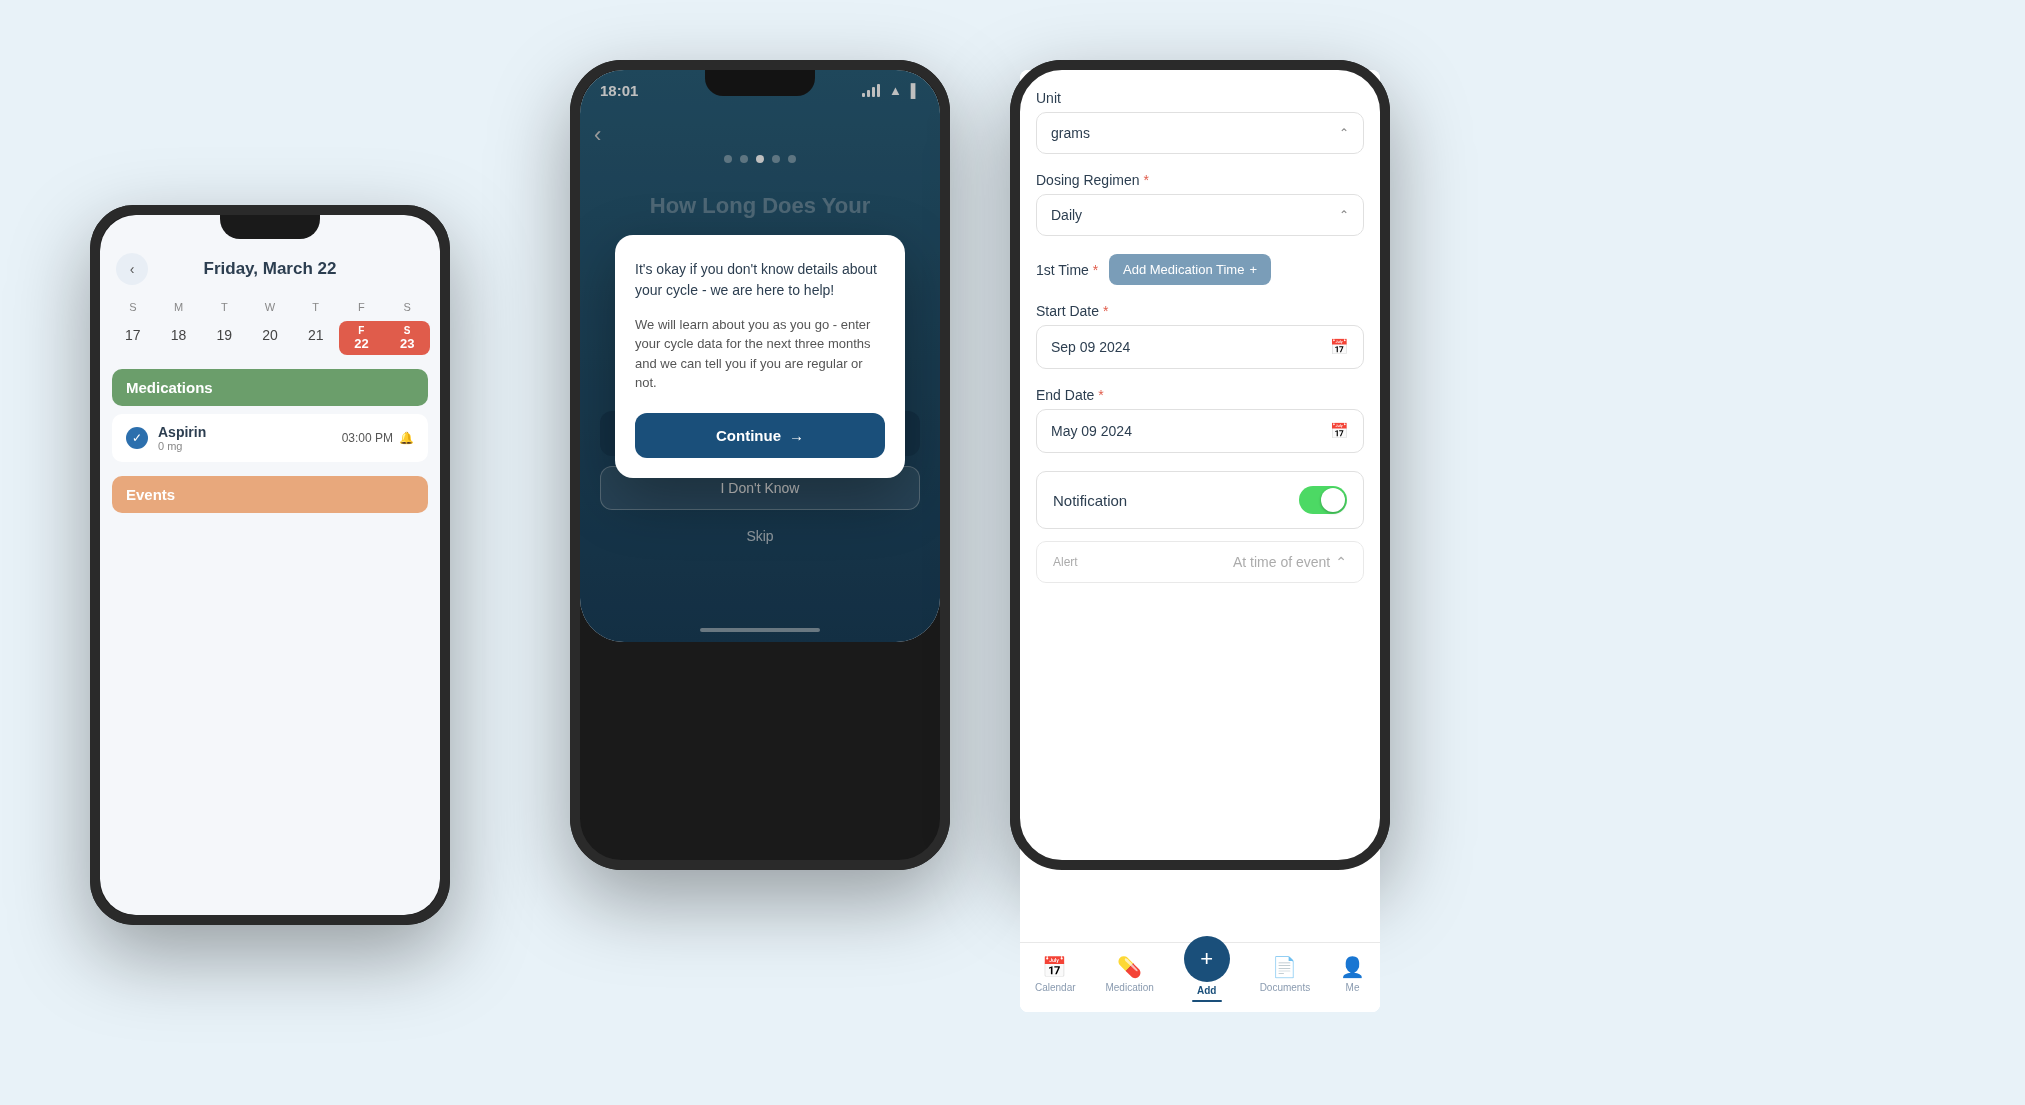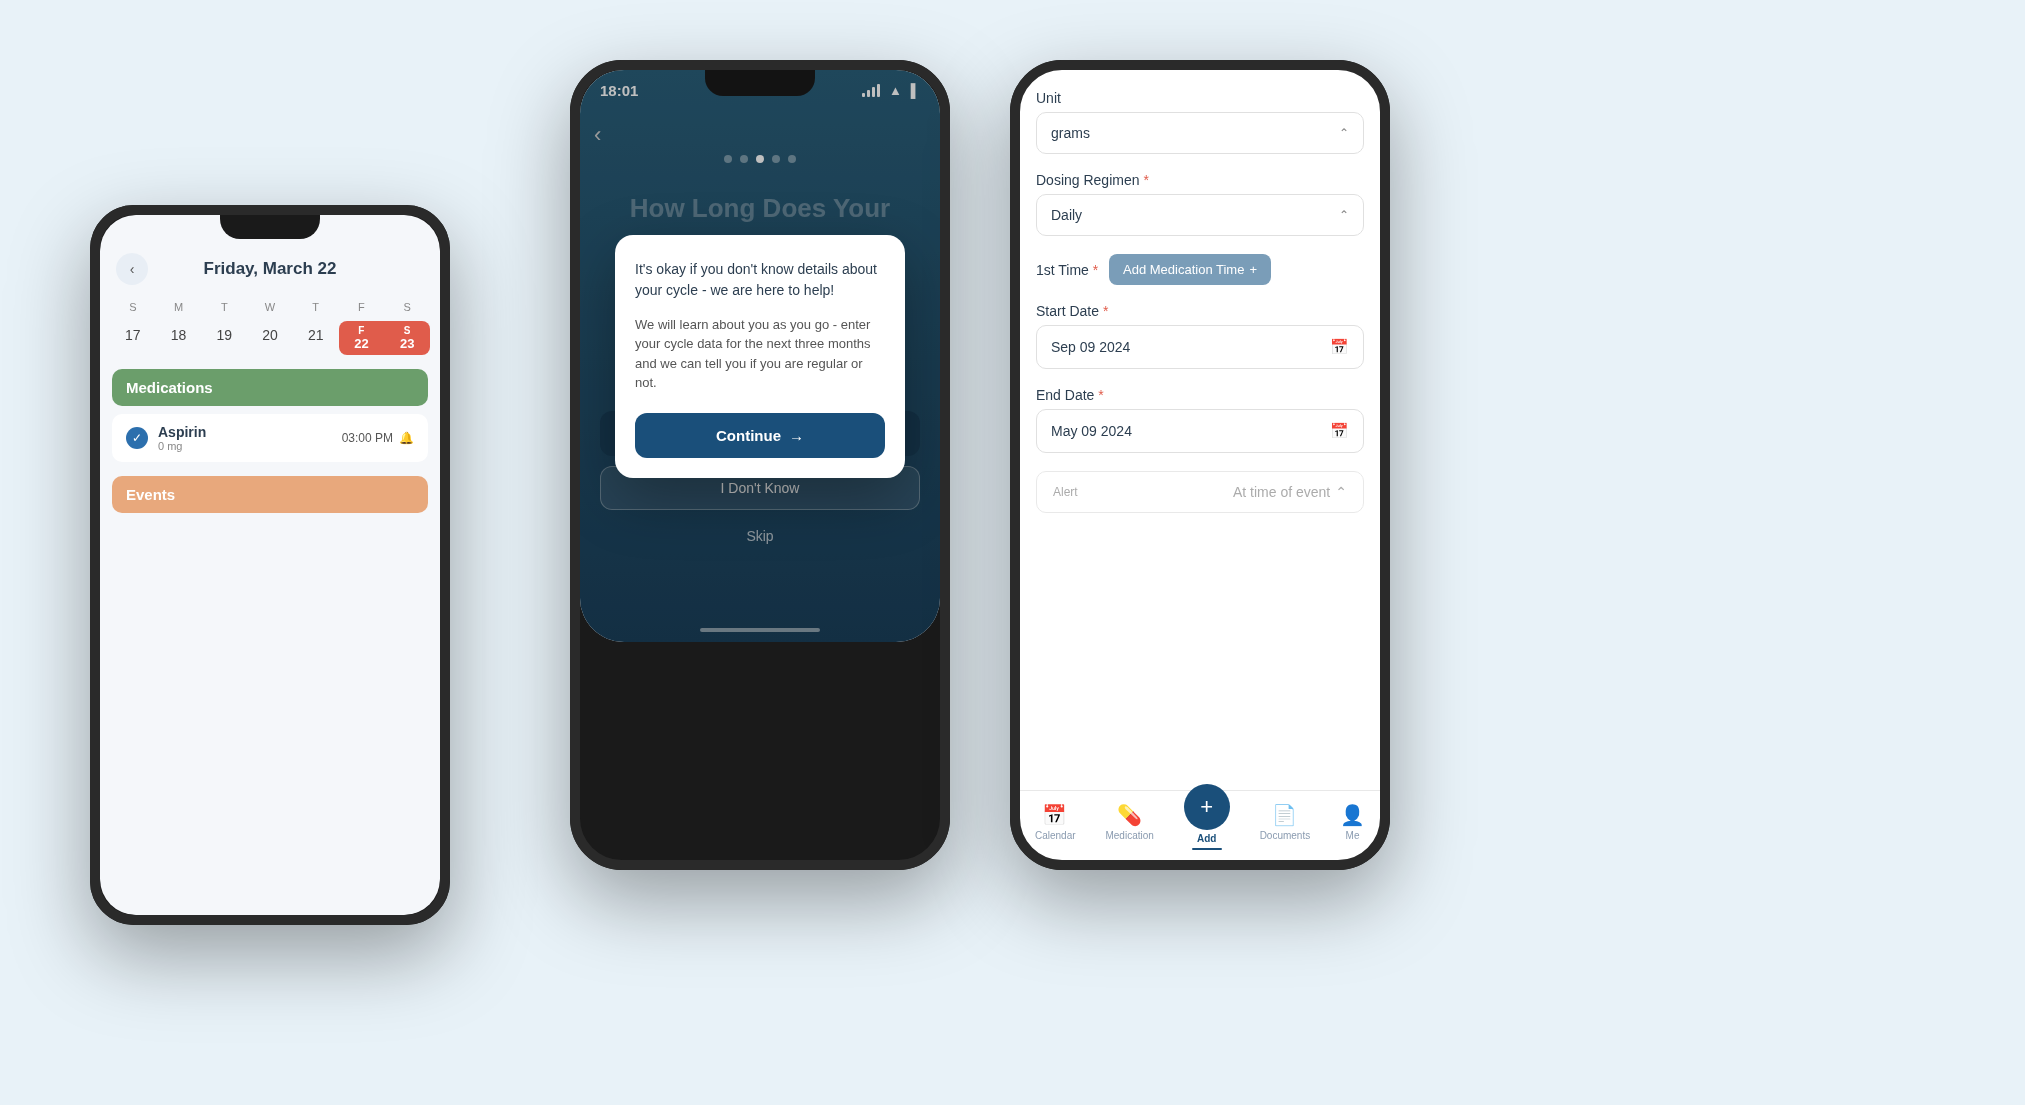--- a/index.html
+++ b/index.html
@@ -87,23 +87,23 @@
     
     .phone-right {
       width: 380px;
       height: 810px;
       top: 60px;
       left: 1010px;
       border-radius: 52px;
     }
     .phone-right .phone-screen {
       width: 360px;
-      height: 790px;
+      height: 942px;
       margin: 10px;
-      border-radius: 24px;
+      border-radius: 8px;
       overflow: hidden;
     }
     .phone-right .phone-border {
       border-radius: 52px;
     }
 
     
     .cal-screen {
       background: #f5f7fa;
       height: 100%;
@@ -309,21 +309,21 @@
       width: 8px;
       height: 8px;
       border-radius: 50%;
       background: rgba(255,255,255,0.4);
     }
     .dot.active {
       background: #fff;
     }
     .center-heading {
       color: #fff;
-      font-size: 26px;
+      font-size: 22px;
       font-weight: 700;
       text-align: center;
       padding: 30px 30px 0;
       opacity: 0.3;
     }
     .modal-overlay {
       position: absolute;
       top: 0; left: 0; right: 0; bottom: 0;
       background: rgba(0,0,0,0.25);
       display: flex;
@@ -773,20 +773,26 @@
           <label class="form-label">
             <span>End Date</span>
             <span class="req">*</span>
           </label>
           <div class="date-field">
             <span class="date-field-text">May 09 2024</span>
             <span class="cal-icon">📅</span>
           </div>
         </div>
 
+        <div class="notification-row">
+          <span class="notif-label">Notification</span>
+          <div class="toggle">
+            <div class="toggle-knob"></div>
+          </div>
+        </div>
 
         <div class="alert-row">
           <span class="alert-label">Alert</span>
           <div class="alert-value">
             <span>At time of event</span>
             <span>⌃</span>
           </div>
         </div>
 
       </div>

